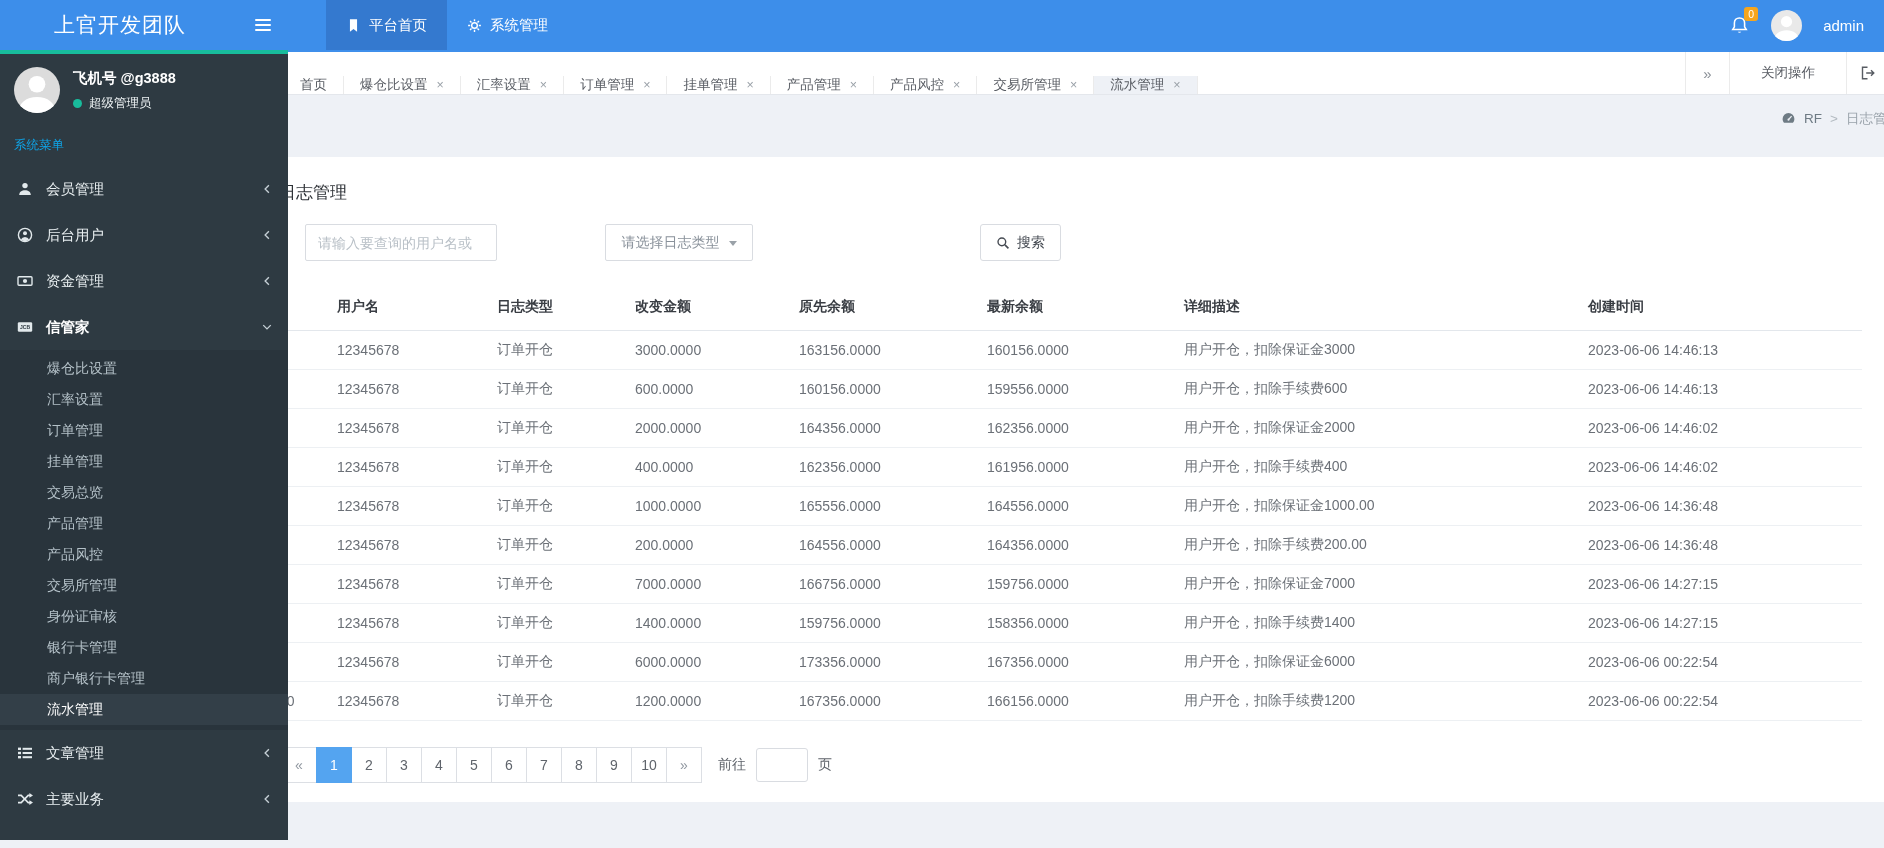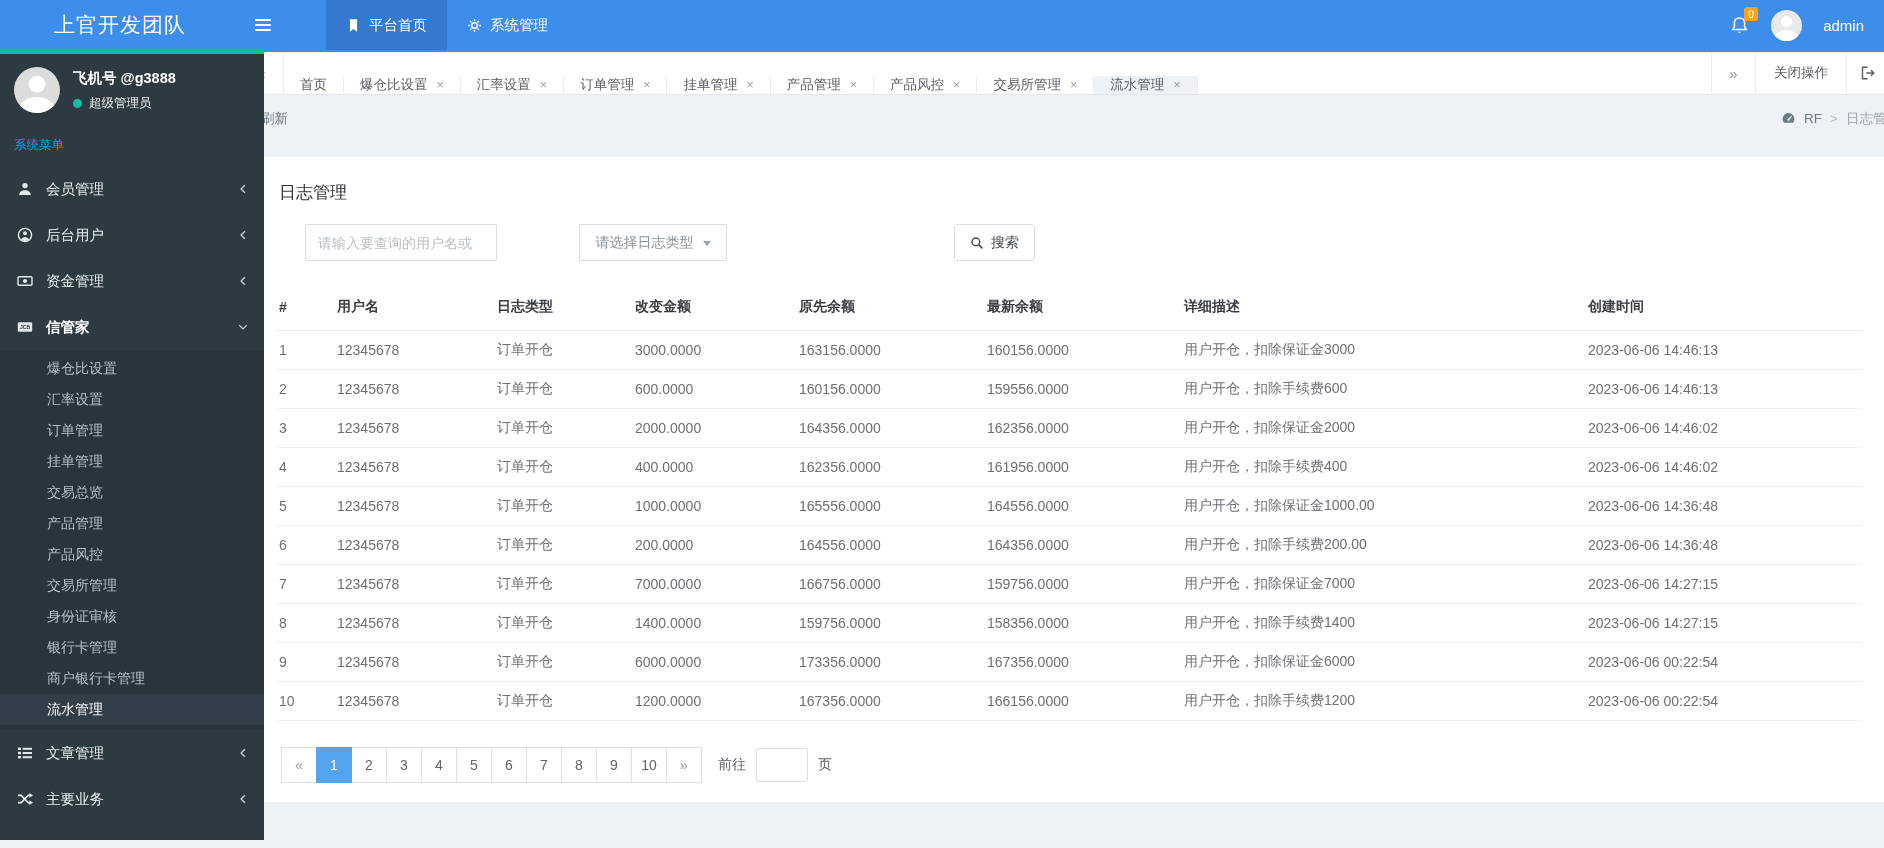--- a/index.html
+++ b/index.html
@@ -26,21 +26,21 @@
   .bell-wrap svg { width:19px; height:19px; }
   .badge { position:absolute; top:7px; right:3px; background:#f5a51d; color:#fff;
     font-size:10.5px; line-height:14px; padding:0 4px; border-radius:3px; }
   .user-menu { display:flex; align-items:center; gap:21px; padding:0 20px 0 10px;
     font-size:15px; cursor:pointer; }
   .avatar { width:31px; height:31px; border-radius:50%; background:#e9e9e9; position:relative;
     overflow:hidden; flex:none; }
   .avatar svg, .avatar-lg svg { position:absolute; left:0; top:0; width:100%; height:100%; }
 
   
-  .sidebar { position:absolute; top:50px; left:0; bottom:8px; width:264px; background:#2e3a42;
+  .sidebar { position:absolute; top:50px; left:0; bottom:8px; width:288px; background:#2e3a42;
     overflow:hidden; z-index:20; }
   .accent-strip { height:4px; background:#18bc9c; }
   .user-panel { display:flex; align-items:center; gap:13px; padding:13px 14px 15px 14px; }
   .avatar-lg { width:46px; height:46px; border-radius:50%; background:#dcdcdc; position:relative;
     overflow:hidden; flex:none; }
   .uname { color:#fff; font-size:14.5px; font-weight:bold; margin-bottom:7px; }
   .urole { color:#eef3f4; font-size:12.5px; display:flex; align-items:center; gap:7px; }
   .dot { width:9px; height:9px; border-radius:50%; background:#18bc9c; display:inline-block; }
   .menu-header { color:#0ea5e9; font-size:12.5px; padding:9px 14px 12px 14px; }
   .menu { list-style:none; }
@@ -65,21 +65,21 @@
     border-bottom:1px solid #e4e7ec; display:flex; align-items:stretch; font-size:13.5px;
     color:#585c63; overflow:hidden; }
   .tab-scroll { width:44px; flex:none; display:flex; align-items:center; justify-content:center;
     color:#8a9097; font-size:15px; border-right:1px solid #ebebeb; cursor:pointer; }
   .tab-scroll.right { border-right:none; border-left:1px solid #ebebeb; }
   .tab { display:flex; align-items:center; gap:9px; padding:0 16px; white-space:nowrap;
     border-right:1px solid #ebebeb; cursor:pointer; }
   .tab .x { color:#9aa1a8; font-size:12.5px; cursor:pointer; }
   .tab.active { background:#eef1f6; }
   .tab-fill { flex:1; }
-  .close-ops { display:flex; align-items:center; padding:0 18px; border-left:1px solid #ebebeb;
+  .close-ops { display:flex; align-items:center; padding:0 31px; border-left:1px solid #ebebeb;
     cursor:pointer; white-space:nowrap;text-align:right; }
   .tab-exit { width:70px; margin-right:-32px; flex:none; border-left:1px solid #ebebeb;
     display:flex; align-items:center; padding-left:13px; color:#585c63; cursor:pointer; }
   .tab-exit svg { width:16px; height:16px; }
 
   
   .crumb-bar { height:47px; flex:none; display:flex; align-items:center; 
     font-size:13.5px; color:#6e7b84; }
   .refresh { display:flex; align-items:center; gap:7px; cursor:pointer; }
   .refresh svg { width:14px; height:14px; }
@@ -93,21 +93,21 @@
   
   .card { margin:15px 0 0 15px; background:#fff; height:645px; padding:24px 22px 0 22px;
     overflow:hidden; }
   .card h2 { font-size:17px; font-weight:500; color:#2e3237; margin:0 0 20px 2px; }
   .filters { display:flex; align-items:center; margin:0 0 24px 28px; }
   .txt-input { width:192px; height:37px; border:1px solid #d9dce1; border-radius:2px;
     padding:0 12px; font-size:14px; color:#404040; outline:none;
     font-family:"Liberation Sans","DejaVu Sans",sans-serif; }
   .txt-input::placeholder { color:#b9c0c7; }
   .select { width:148px; height:37px; border:1px solid #d9dce1; border-radius:2px;
-    margin-left:82px; display:flex; align-items:center; justify-content:center; gap:9px;
+    margin-left:108px; display:flex; align-items:center; justify-content:center; gap:9px;
     font-size:14px; color:#8a929b; cursor:pointer; }
   .caret { width:0; height:0; border-left:4.5px solid transparent;
     border-right:4.5px solid transparent; border-top:5.5px solid #9aa1a8; margin-top:2px; }
   .search-btn { height:37px; margin-left:227px; padding:0 15px; background:#fff;
     border:1px solid #d9dce1; border-radius:3px; font-size:14px; color:#454a52;
     display:flex; align-items:center; gap:7px; cursor:pointer;
     font-family:"Liberation Sans","DejaVu Sans",sans-serif; }
   .search-btn svg { width:14px; height:14px; }
 
   table { width:100%; border-collapse:collapse; table-layout:fixed; font-size:14px; }

